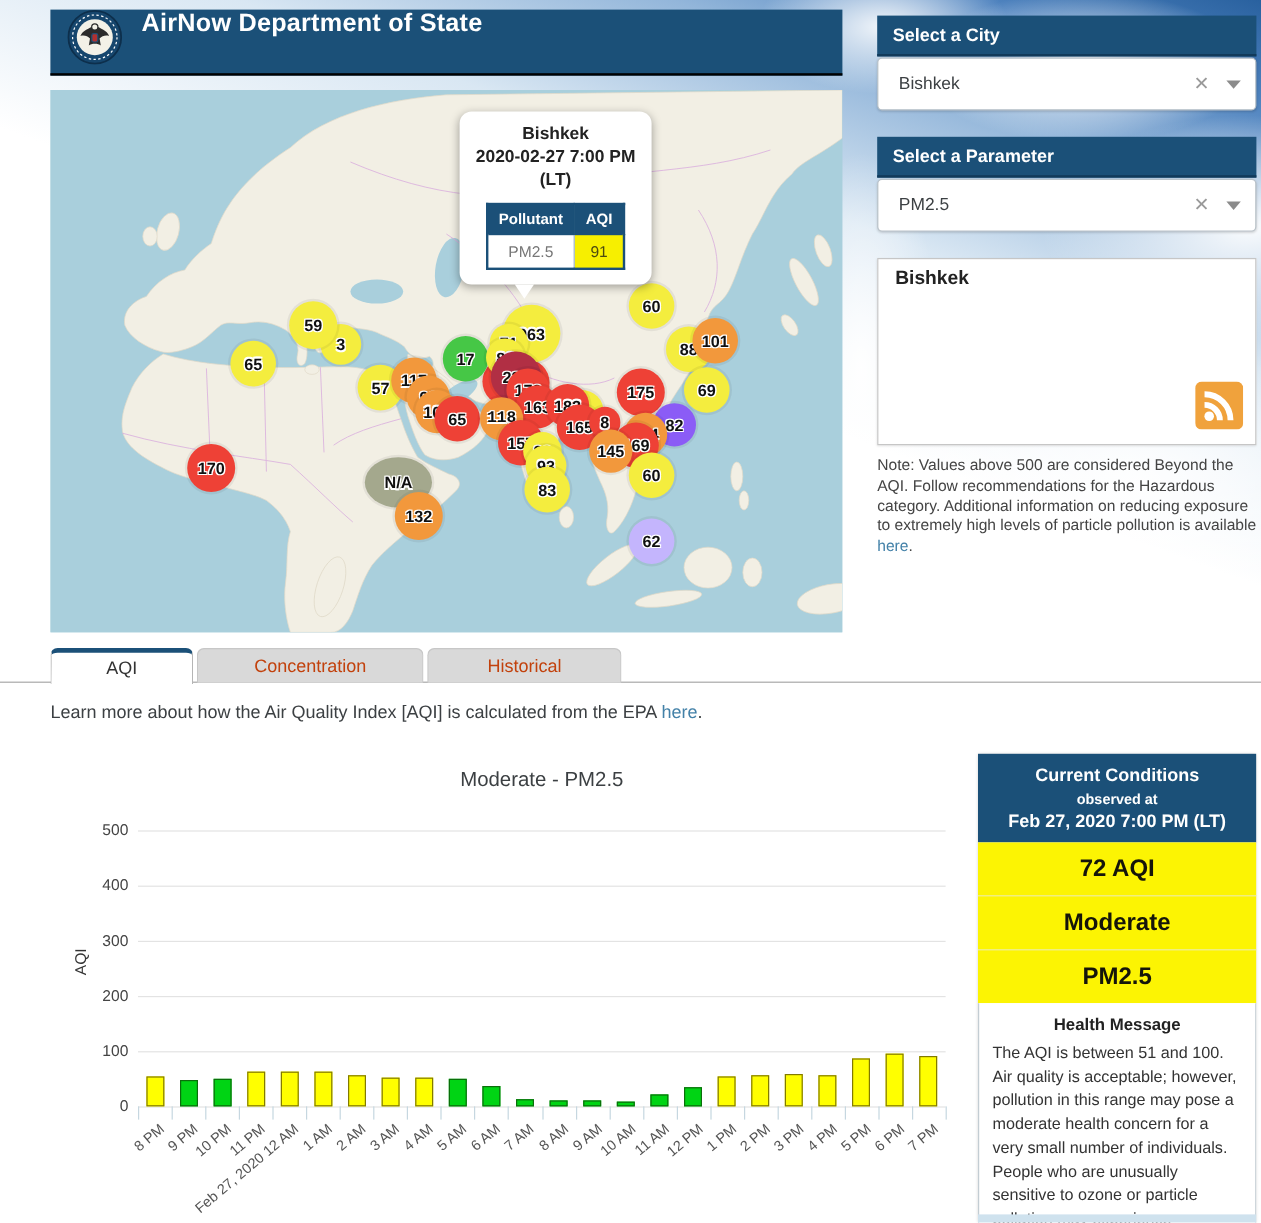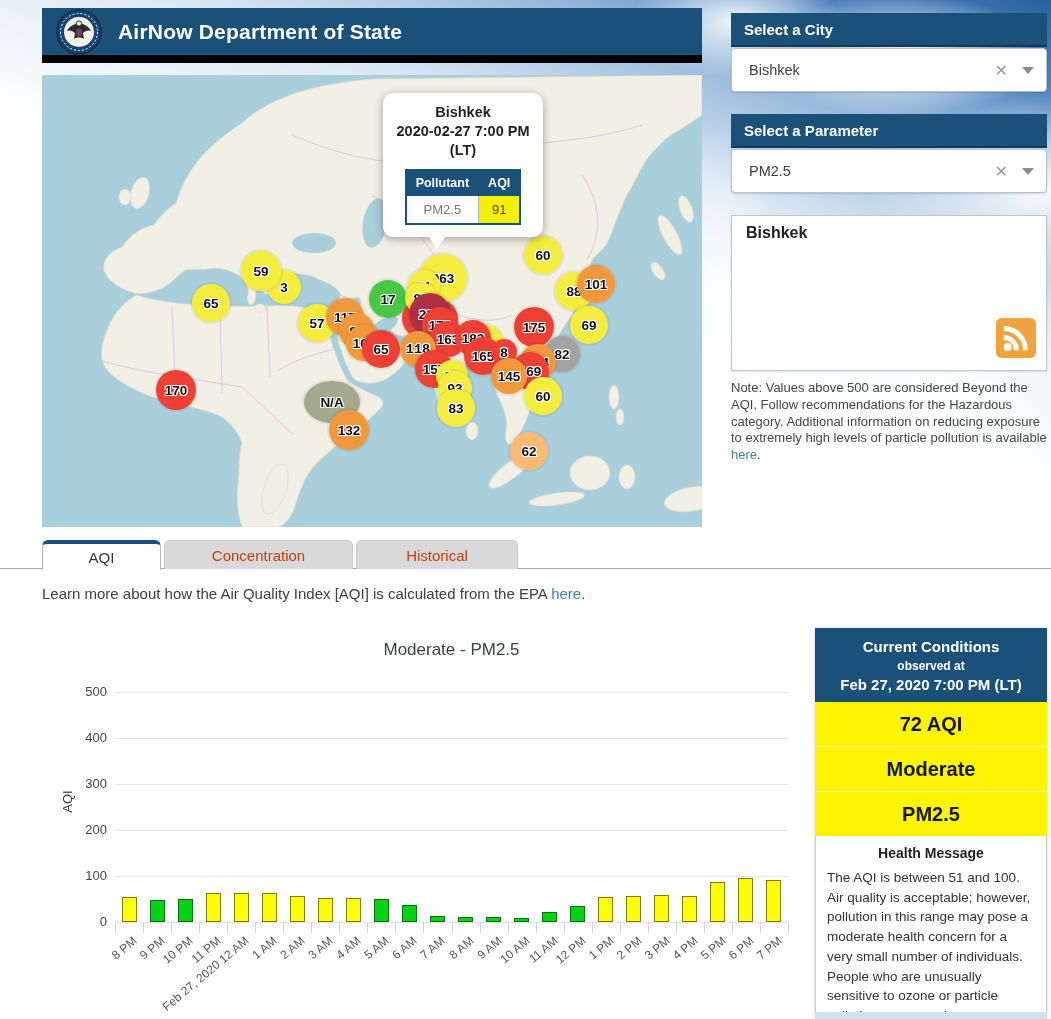--- a/index.html
+++ b/index.html
@@ -9,22 +9,22 @@
   
   .sky{position:absolute;left:0;top:0;width:1051px;height:558px;
     background:
       radial-gradient(ellipse 200px 90px at 86% 10%, rgba(255,255,255,.97), rgba(255,255,255,0) 70%),
       radial-gradient(ellipse 240px 130px at 99% 34%, rgba(255,255,255,.95), rgba(255,255,255,0) 72%),
       radial-gradient(ellipse 150px 80px at 70% 4%, rgba(255,255,255,.9), rgba(255,255,255,0) 70%),
       radial-gradient(ellipse 90px 240px at 68.3% 55%, rgba(255,255,255,.95), rgba(255,255,255,0) 75%),
       radial-gradient(ellipse 300px 160px at 90% 72%, rgba(255,255,255,.9), rgba(255,255,255,0) 75%),
       linear-gradient(200deg,#29619f 0%,#4f83bf 9%,#93b6da 19%,#d9e7f3 33%,#ffffff 52%);}
   
-  .hdr{left:42px;top:8px;width:660px;height:55px;background:#1b5078;display:flex;align-items:center;
-       border-bottom:8px solid #000000;box-sizing:border-box;}
+  .hdr{left:42px;top:8px;width:660px;height:55px;background:#1b5078;display:flex;align-items:flex-start;
+       border-bottom:2px solid #000000;box-sizing:border-box;}
   .hdr h1{color:#fff;font-size:21px;margin:0 0 0 16px;font-weight:bold;letter-spacing:.2px;}
   .seal{width:46px;height:46px;margin-left:14px;flex:0 0 auto;}
   
   .map{left:42px;top:75px;width:660px;height:452px;background:#a9cfdc;overflow:hidden;}
   .map svg{position:absolute;left:0;top:0;}
   .mcircle,.marker{position:absolute;border-radius:50%;box-shadow:0 0 0 2px rgba(0,0,0,0.06);}
   .marker{display:flex;align-items:center;justify-content:center;}
   .marker span{font-weight:bold;font-size:13.5px;color:#101010;
      text-shadow:-1px -1px 0 #fff,1px -1px 0 #fff,-1px 1px 0 #fff,1px 1px 0 #fff,0 1px 0 #fff,0 -1px 0 #fff;}
   
@@ -241,36 +241,36 @@
       </div>
       <div class="marker" style="left: 513px; top: 197px; width: 38px; height: 38px; background: rgb(244, 237, 62);">
         <span>88</span>
       </div>
       <div class="marker" style="left: 535px; top: 190px; width: 38px; height: 38px; background: rgb(242, 152, 60);">
         <span>101</span>
       </div>
       <div class="marker" style="left: 528px; top: 231px; width: 38px; height: 38px; background: rgb(244, 237, 62);">
         <span>69</span>
       </div>
-      <div class="marker" style="left: 502px; top: 261px; width: 36px; height: 36px; background: #a3a3a3;">
+      <div class="marker" style="left: 502px; top: 261px; width: 36px; height: 36px; background: #8b5cf6;">
         <span>82</span>
       </div>
       <div class="marker" style="left: 478px; top: 269px; width: 36px; height: 36px; background: rgb(242, 152, 60);">
         <span>114</span>
       </div>
       <div class="marker" style="left: 469px; top: 277px; width: 38px; height: 38px; background: rgb(238, 65, 54);">
         <span>169</span>
       </div>
       <div class="marker" style="left: 449px; top: 283px; width: 36px; height: 36px; background: rgb(242, 152, 60);">
         <span>145</span>
       </div>
       <div class="marker" style="left: 482px; top: 302px; width: 38px; height: 38px; background: rgb(244, 237, 62);">
         <span>60</span>
       </div>
-      <div class="marker" style="left: 468px; top: 357px; width: 38px; height: 38px; background: #fdba74;">
+      <div class="marker" style="left: 482px; top: 357px; width: 38px; height: 38px; background: #c4b5fd;">
         <span>62</span>
       </div>
     </div>
 
   <div class="popup">
     <div class="ttl">Bishkek</div>
     <div class="ttl">2020-02-27 7:00 PM (LT)</div>
     <table class="ptable">
       <tbody>
           <tr>

